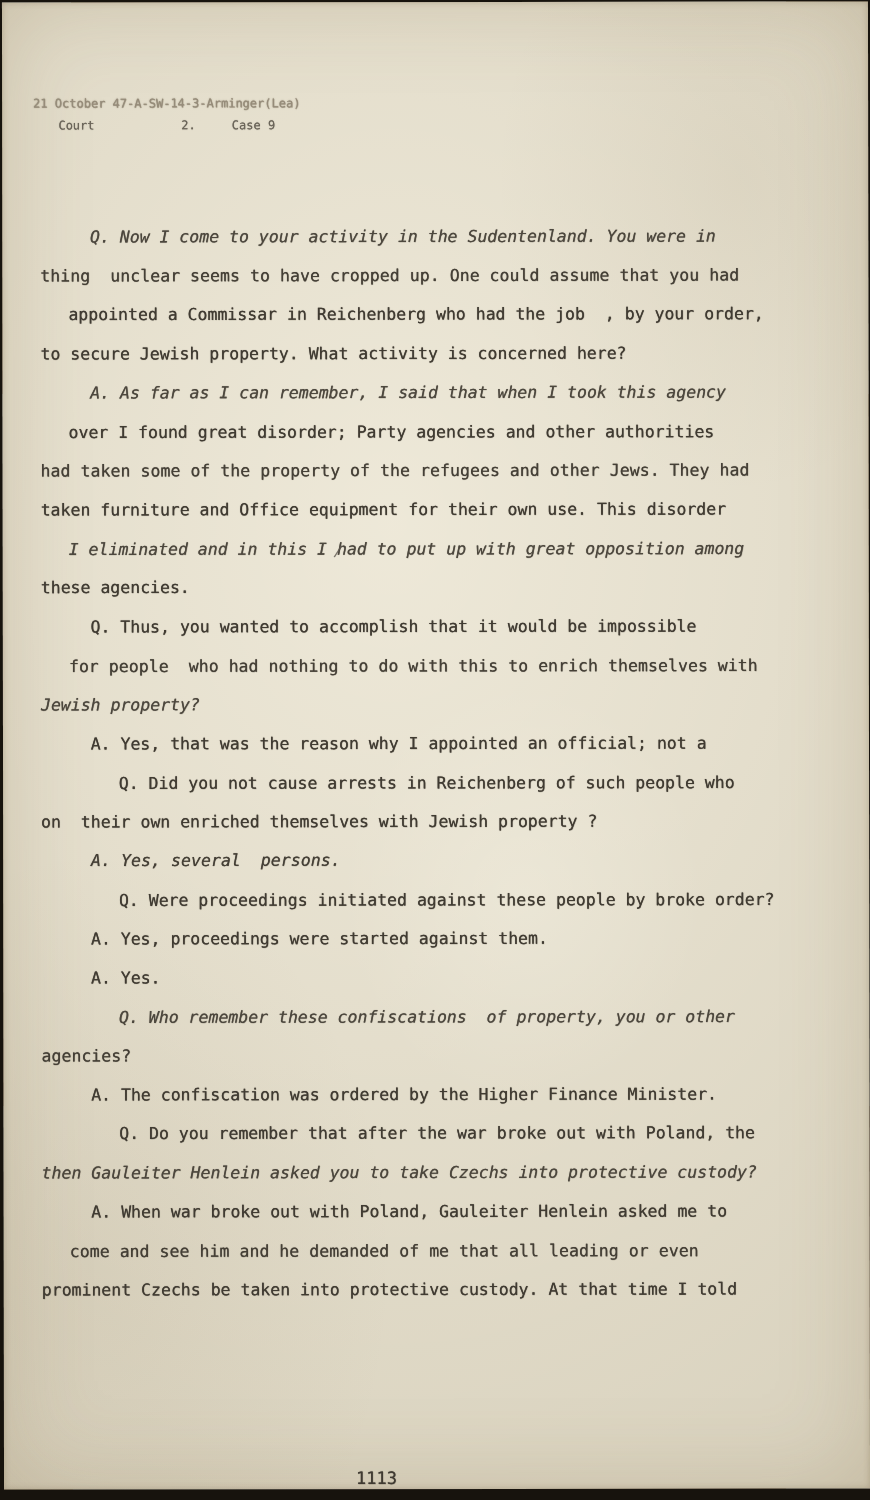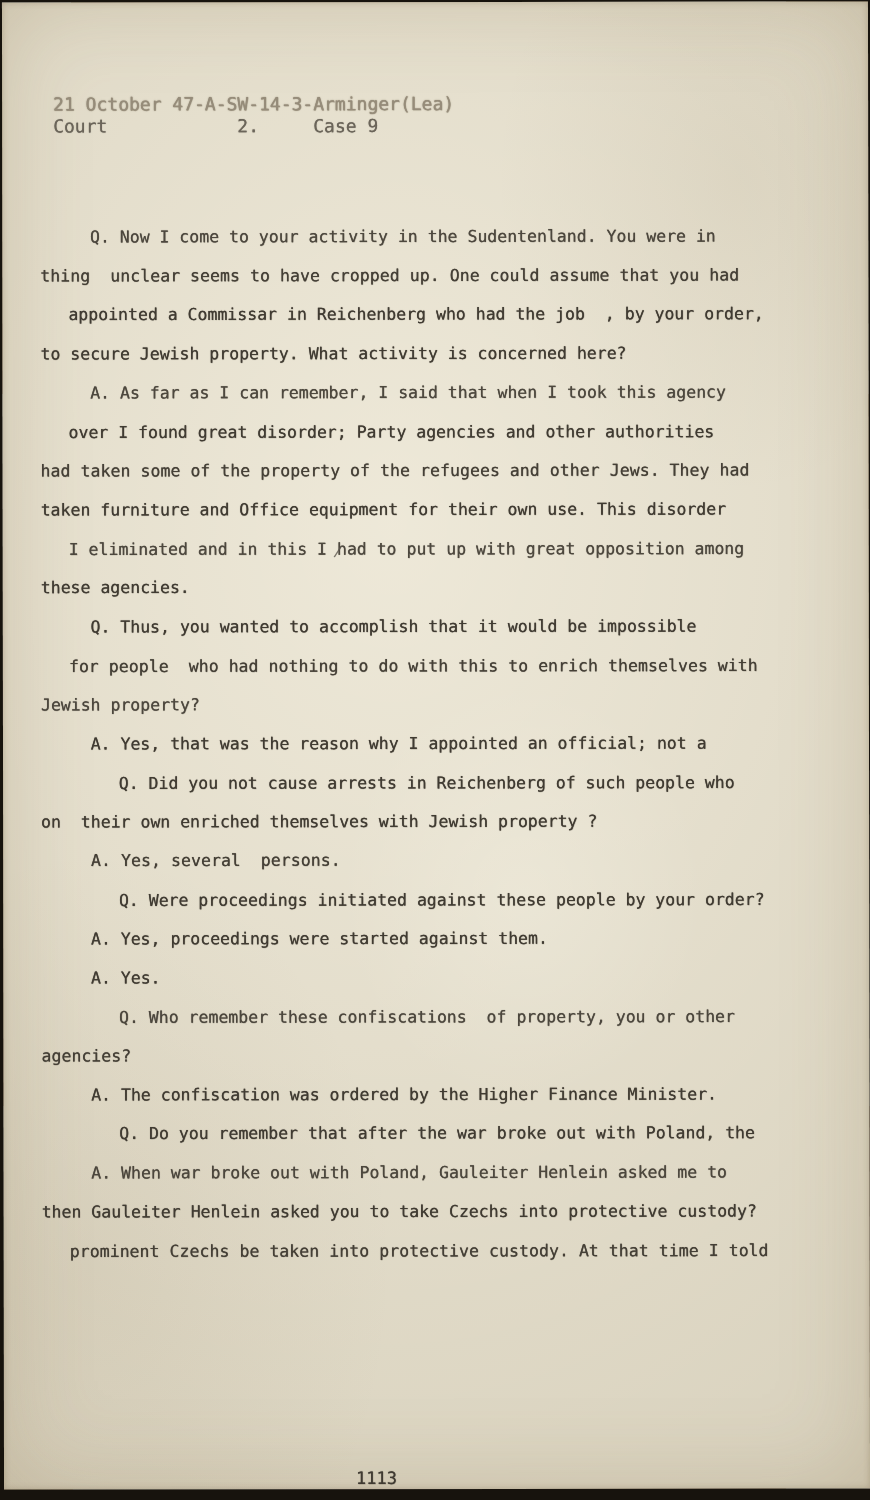--- a/index.html
+++ b/index.html
@@ -30,43 +30,43 @@
       inset 0 0 90px rgba(125,100,60,0.22),
       inset 0 0 6px rgba(90,70,40,0.28);
     transform: rotate(-0.08deg);
   }
   .typed {
     color: var(--ink, #403b32);
     text-shadow: 0 0 0.7px rgba(64,59,50,0.9), 0.4px 0.4px 0 rgba(64,59,50,0.22);
   }
   .header {
     position: absolute;
-    left: 51px;
+    left: 31px;
     top: 91px;
-    font-size: 18px;
+    font-size: 12px;
     line-height: 21.5px;
     color: var(--ink-faded, #968c7a);
     text-shadow: 0 0 1.3px rgba(130,120,100,0.95), 0.5px 0.5px 0 rgba(130,120,100,0.4);
   }
   .hline { white-space: pre; }
-  .hline.second { color: #6b655a; text-shadow: 0 0 0.8px rgba(90,84,72,0.9); }
+  .hline.second { color: #6b655a; text-shadow: 0 0 0.8px rgba(90,84,72,0.9); text-align: center; }
   .transcript {
     position: absolute;
     left: 38px;
     top: 215px;
     font-size: 16.5px;
   }
   .line {
     height: 39px;
     line-height: 39px;
     white-space: pre;
   }
   
   .line:nth-child(3n)   { transform: translateY(0.5px); margin-left: 28px; }
-  .line:nth-child(4n+1) { opacity: 0.92; }
+  .line:nth-child(4n+1) { opacity: 0.92; font-style: italic; }
   .line:nth-child(5n+2) { opacity: 0.97; letter-spacing: 0.05px; }
   .line:nth-child(7n+3) { transform: translateY(-0.4px); }
   .page-number {
     position: absolute;
     left: 352px;
     top: 1464px;
     font-size: 17px;
     line-height: 24px;
     white-space: pre;
   }
@@ -97,29 +97,30 @@
       <div class="line">taken furniture and Office equipment for their own use. This disorder</div>
       <div class="line">I eliminated and in this I had to put up with great opposition among</div>
       <div class="line">these agencies.</div>
       <div class="line">     Q. Thus, you wanted to accomplish that it would be impossible</div>
       <div class="line">for people  who had nothing to do with this to enrich themselves with</div>
       <div class="line">Jewish property?</div>
       <div class="line">     A. Yes, that was the reason why I appointed an official; not a</div>
       <div class="line">     Q. Did you not cause arrests in Reichenberg of such people who</div>
       <div class="line">on  their own enriched themselves with Jewish property ?</div>
       <div class="line">     A. Yes, several  persons.</div>
-      <div class="line">     Q. Were proceedings initiated against these people by your order?</div>
+      <div class="line">     Q. Were proceedings initiated against these people by broke order?</div>
       <div class="line">     A. Yes, proceedings were started against them.</div>
       <div class="line">     A. Yes.</div>
       <div class="line">     Q. Who remember these confiscations  of property, you or other</div>
       <div class="line">agencies?</div>
       <div class="line">     A. The confiscation was ordered by the Higher Finance Minister.</div>
       <div class="line">     Q. Do you remember that after the war broke out with Poland, the</div>
+      <div class="line">then Gauleiter Henlein asked you to take Czechs into protective custody?</div>
       <div class="line">     A. When war broke out with Poland, Gauleiter Henlein asked me to</div>
-      <div class="line">then Gauleiter Henlein asked you to take Czechs into protective custody?</div>
+      <div class="line">come and see him and he demanded of me that all leading or even</div>
       <div class="line">prominent Czechs be taken into protective custody. At that time I told</div>
     </div>
 
   <div class="page-number typed">1113</div>
 
   <div>
       <span class="artifact" style="left: 331px; top: 540px; transform: rotate(8deg);">/</span>
     </div>
 </div>
 

